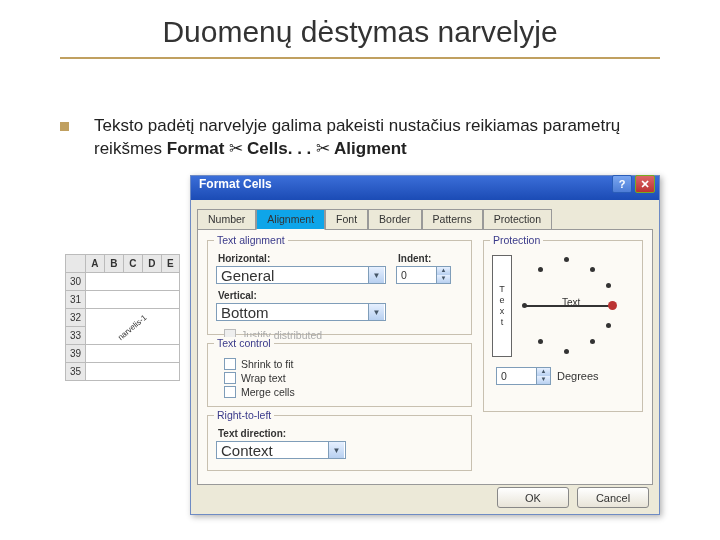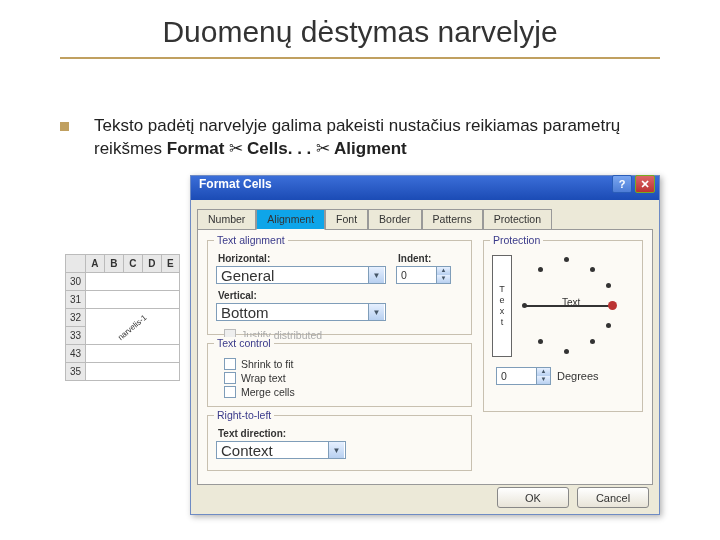--- a/index.html
+++ b/index.html
@@ -310,21 +310,21 @@
         <td colspan="5"></td>
       </tr>
   <tr>
         <td class="rowhdr">32</td>
         <td colspan="5" rowspan="2"><span class="diag-text">narvelis-1</span></td>
       </tr>
   <tr>
         <td class="rowhdr">33</td>
       </tr>
   <tr>
-        <td class="rowhdr">43</td>
+        <td class="rowhdr">39</td>
         <td colspan="5"></td>
       </tr>
   <tr>
         <td class="rowhdr">35</td>
         <td colspan="5"></td>
       </tr>
 </tbody>
   </table>
 
 <div class="dialog">

